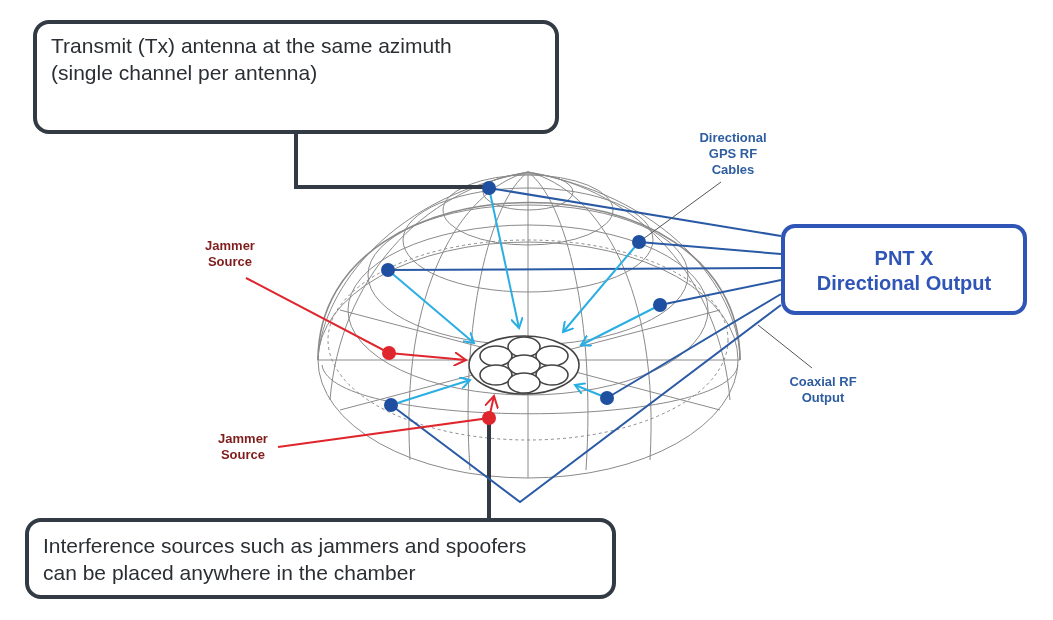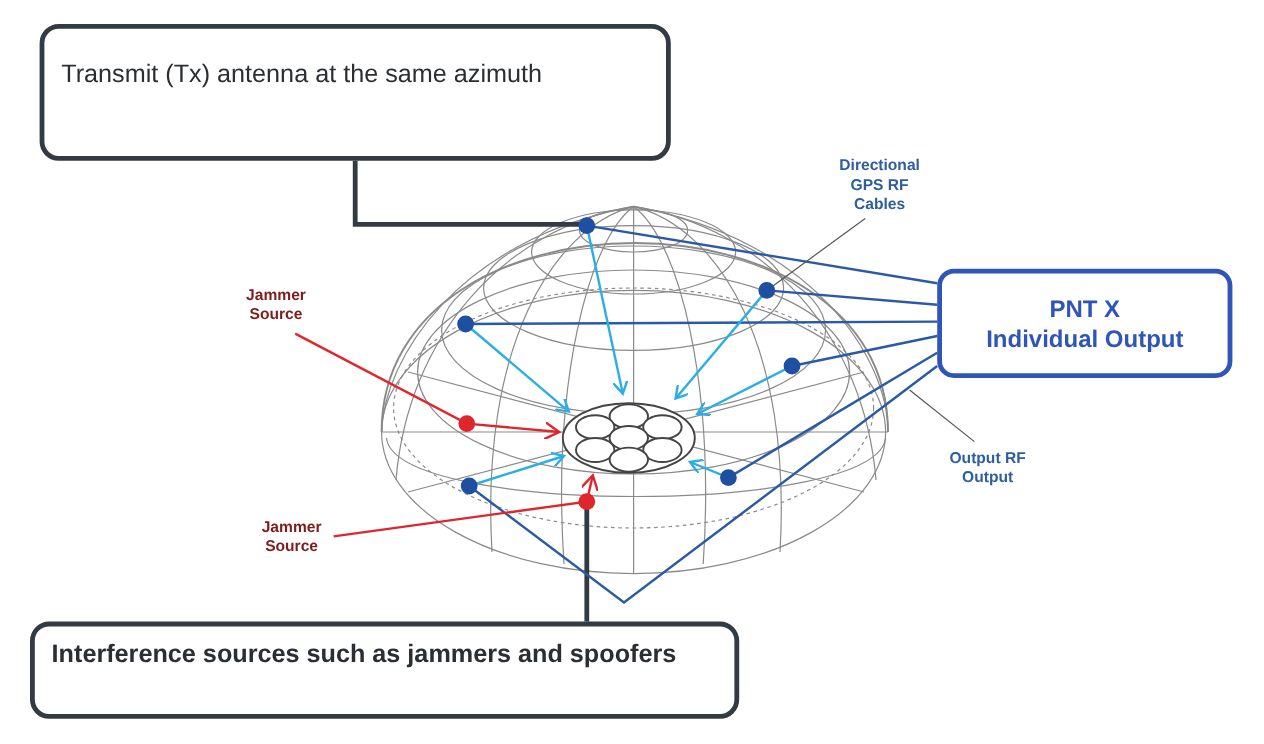--- a/index.html
+++ b/index.html
@@ -1,20 +1,20 @@
 <!DOCTYPE html>
 <html><head>
 <meta charset="utf-8">
 <style>
   html, body { margin:0; padding:0; background:#ffffff; }
   body { width:1053px; height:620px; position:relative; overflow:hidden; font-family:"Liberation Sans", sans-serif; }
   svg#diagram { position:absolute; left:0; top:0; }
-  .callout { position:absolute; box-sizing:border-box; background:#fff; border:4px solid #323b43; border-radius:16px; color:#2b2f33; font-size:21px; line-height:27px; padding:24px 14px; }
+  .callout { position:absolute; box-sizing:border-box; background:#fff; border:4px solid #323b43; border-radius:16px; color:#2b2f33; font-size:21px; line-height:27px; padding:8px 14px; }
   #callout-top { left:33px; top:20px; width:526px; height:114px; }
-  #callout-bottom { left:25px; top:518px; width:591px; height:81px; padding:10px 14px;font-weight:bold; }
+  #callout-bottom { left:25px; top:518px; width:591px; height:81px; padding:10px 14px; }
   #output-box { position:absolute; left:781px; top:224px; width:246px; height:91px; box-sizing:border-box; border:4px solid #2f55b7; border-radius:14px; background:#fff; color:#2f55b7; font-weight:bold; font-size:20px; line-height:25px; text-align:center; padding-top:18px; }
   .label { position:absolute; font-size:13px; line-height:16px; text-align:center; font-weight:bold; }
   .blue-label { color:#2e5da0; }
   .red-label { color:#7f1d1d; }
 </style>
 </head>
 <body>
 
 <svg id="diagram" width="1053" height="620" viewBox="0 0 1053 620">
   <defs>
@@ -103,39 +103,41 @@
     <circle cx="607" cy="398" r="7"></circle>
   </g>
   <g fill="#e0262d">
     <circle cx="389" cy="353" r="7"></circle>
     <circle cx="489" cy="418" r="7"></circle>
   </g>
 </svg>
 
 <div id="callout-top" class="callout">
   <div>Transmit (Tx) antenna at the same azimuth</div>
+  <div>(single channel per antenna)</div>
 </div>
 
 <div id="callout-bottom" class="callout">
   <div>Interference sources such as jammers and spoofers</div>
+  <div>can be placed anywhere in the chamber</div>
 </div>
 
 <div id="output-box">
   <div>PNT X</div>
-  <div>Individual Output</div>
+  <div>Directional Output</div>
 </div>
 
 <div class="label blue-label" style="left:688px;top:130px;width:90px;">
   <div>Directional</div>
   <div>GPS RF</div>
   <div>Cables</div>
 </div>
 
 <div class="label blue-label" style="left:778px;top:374px;width:90px;">
-  <div>Output RF</div>
+  <div>Coaxial RF</div>
   <div>Output</div>
 </div>
 
 <div class="label red-label" style="left:190px;top:238px;width:80px;">
   <div>Jammer</div>
   <div>Source</div>
 </div>
 
 <div class="label red-label" style="left:203px;top:431px;width:80px;">
   <div>Jammer</div>

